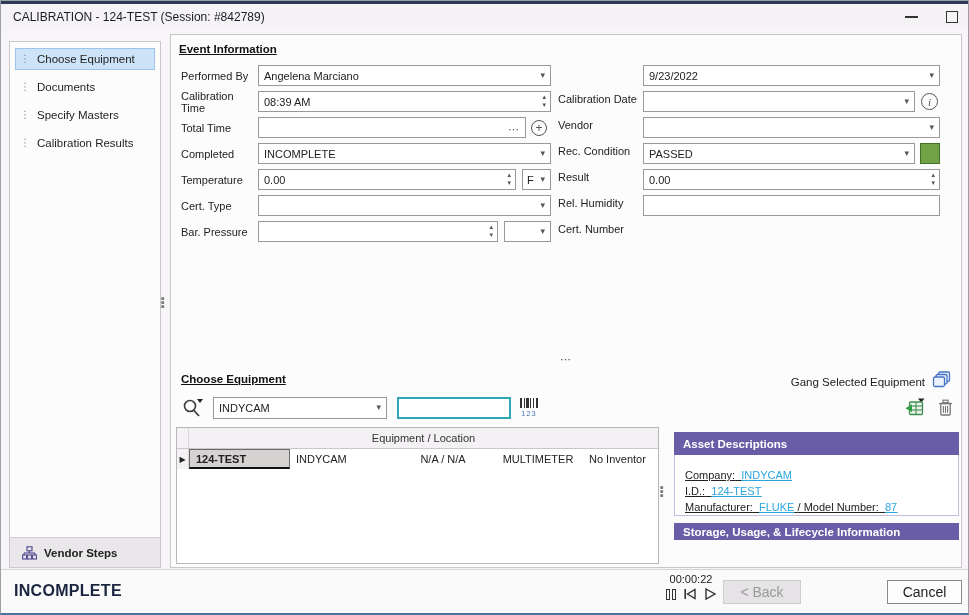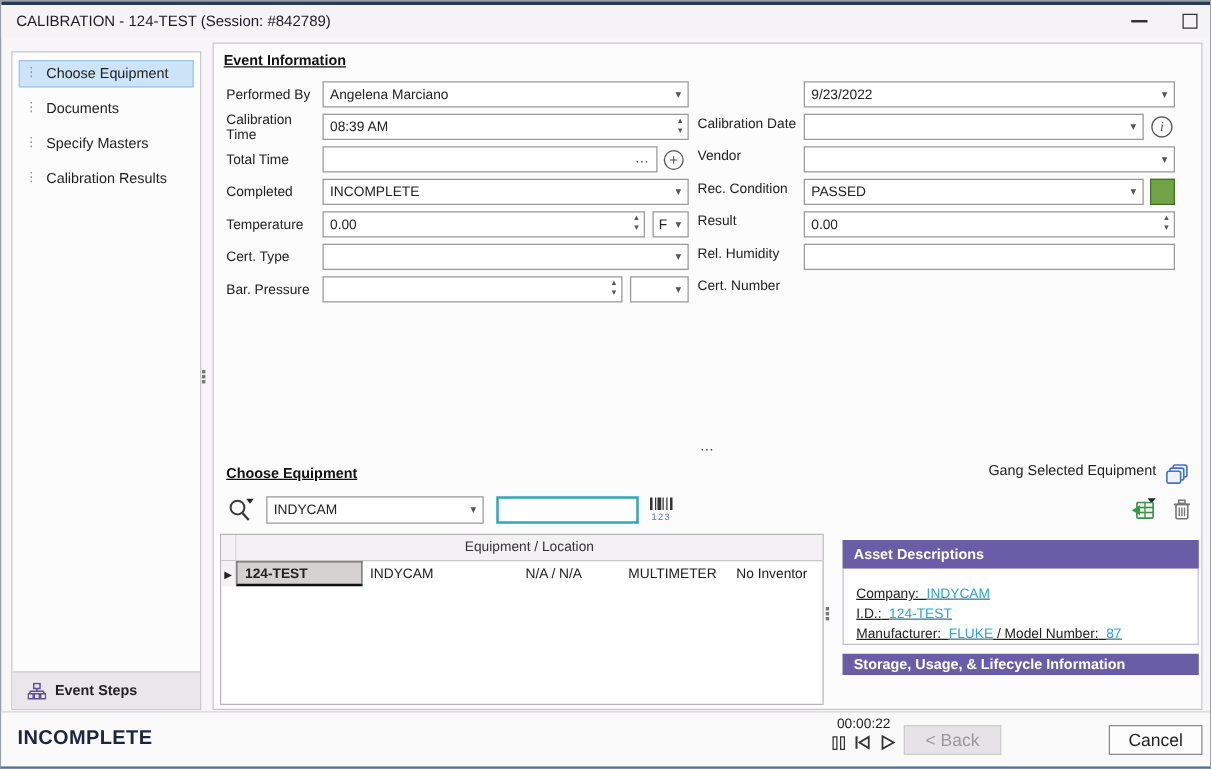--- a/index.html
+++ b/index.html
@@ -63,21 +63,21 @@
   .r-combo272 { width:272px; } .r-full { width:297px; }
   .comments-row { display:flex; margin-top:3px; }
   .comments-row .flabel { padding-top:2px; }
   textarea.comments { width:665px; height:102px; border:1px solid #9a989a; resize:none; background:#fff;
                       font-family:"Liberation Sans", sans-serif; font-size:11px; padding:3px; }
   .hsplit-dots { position:absolute; left:0; top:318px; width:100%; text-align:center; color:#444;
                  font-size:11px; letter-spacing:1px; cursor:row-resize; }
 
   
   #ce-heading { position:absolute; left:10px; top:338px; }
-  .gang { position:absolute; right:10px; top:336px; display:flex; align-items:flex-start; gap:7px; }
+  .gang { position:absolute; right:10px; top:336px; display:flex; align-items:flex-end; gap:7px; }
   .gang-label { font-size:11.5px; color:#222; }
   .toolbar { position:absolute; left:10px; top:360px; height:26px; display:flex; align-items:center; }
   .search-btn { position:relative; width:26px; height:24px; cursor:pointer; }
   .ce-combo { position:relative; width:174px; height:22px; margin-left:6px; background:#fff; border:1px solid #9a989a;
               display:flex; align-items:center; }
   .ce-input { width:114px; height:22px; margin-left:10px; border:2px solid #2fa8b6; background:#fff;
               font-family:"Liberation Sans", sans-serif; font-size:11px; padding-left:3px; outline:none; }
   .barcode { margin-left:9px; display:flex; flex-direction:column; align-items:center; cursor:pointer; }
   .barcode .bars { display:flex; gap:1.5px; height:10px; align-items:stretch; }
   .barcode .bars i { display:block; background:#333; }
@@ -159,21 +159,21 @@
       <svg width="15" height="14" viewBox="0 0 15 14">
         <rect x="5" y="0.8" width="5" height="4" fill="none" stroke="#5b5096" stroke-width="1.2"></rect>
         <line x1="7.5" y1="4.8" x2="7.5" y2="7" stroke="#5b5096" stroke-width="1.2"></line>
         <line x1="2" y1="7" x2="13" y2="7" stroke="#5b5096" stroke-width="1.2"></line>
         <line x1="2" y1="7" x2="2" y2="9" stroke="#5b5096" stroke-width="1.2"></line>
         <line x1="13" y1="7" x2="13" y2="9" stroke="#5b5096" stroke-width="1.2"></line>
         <rect x="0.6" y="9" width="4" height="4" fill="none" stroke="#5b5096" stroke-width="1.2"></rect>
         <rect x="5.5" y="9" width="4" height="4" fill="none" stroke="#5b5096" stroke-width="1.2"></rect>
         <rect x="10.5" y="9" width="4" height="4" fill="none" stroke="#5b5096" stroke-width="1.2"></rect>
       </svg>
-      <span class="lbl">Event Steps</span>
+      <span class="lbl">Vendor Steps</span>
     </div>
   </div>
 
   <span class="vgrip" style="left:160px; top:295px;">▪<br>▪<br>▪</span>
 
   <div class="main">
     <span class="section-heading" id="ev-heading">Event Information</span>
 
     <div class="form">
 

